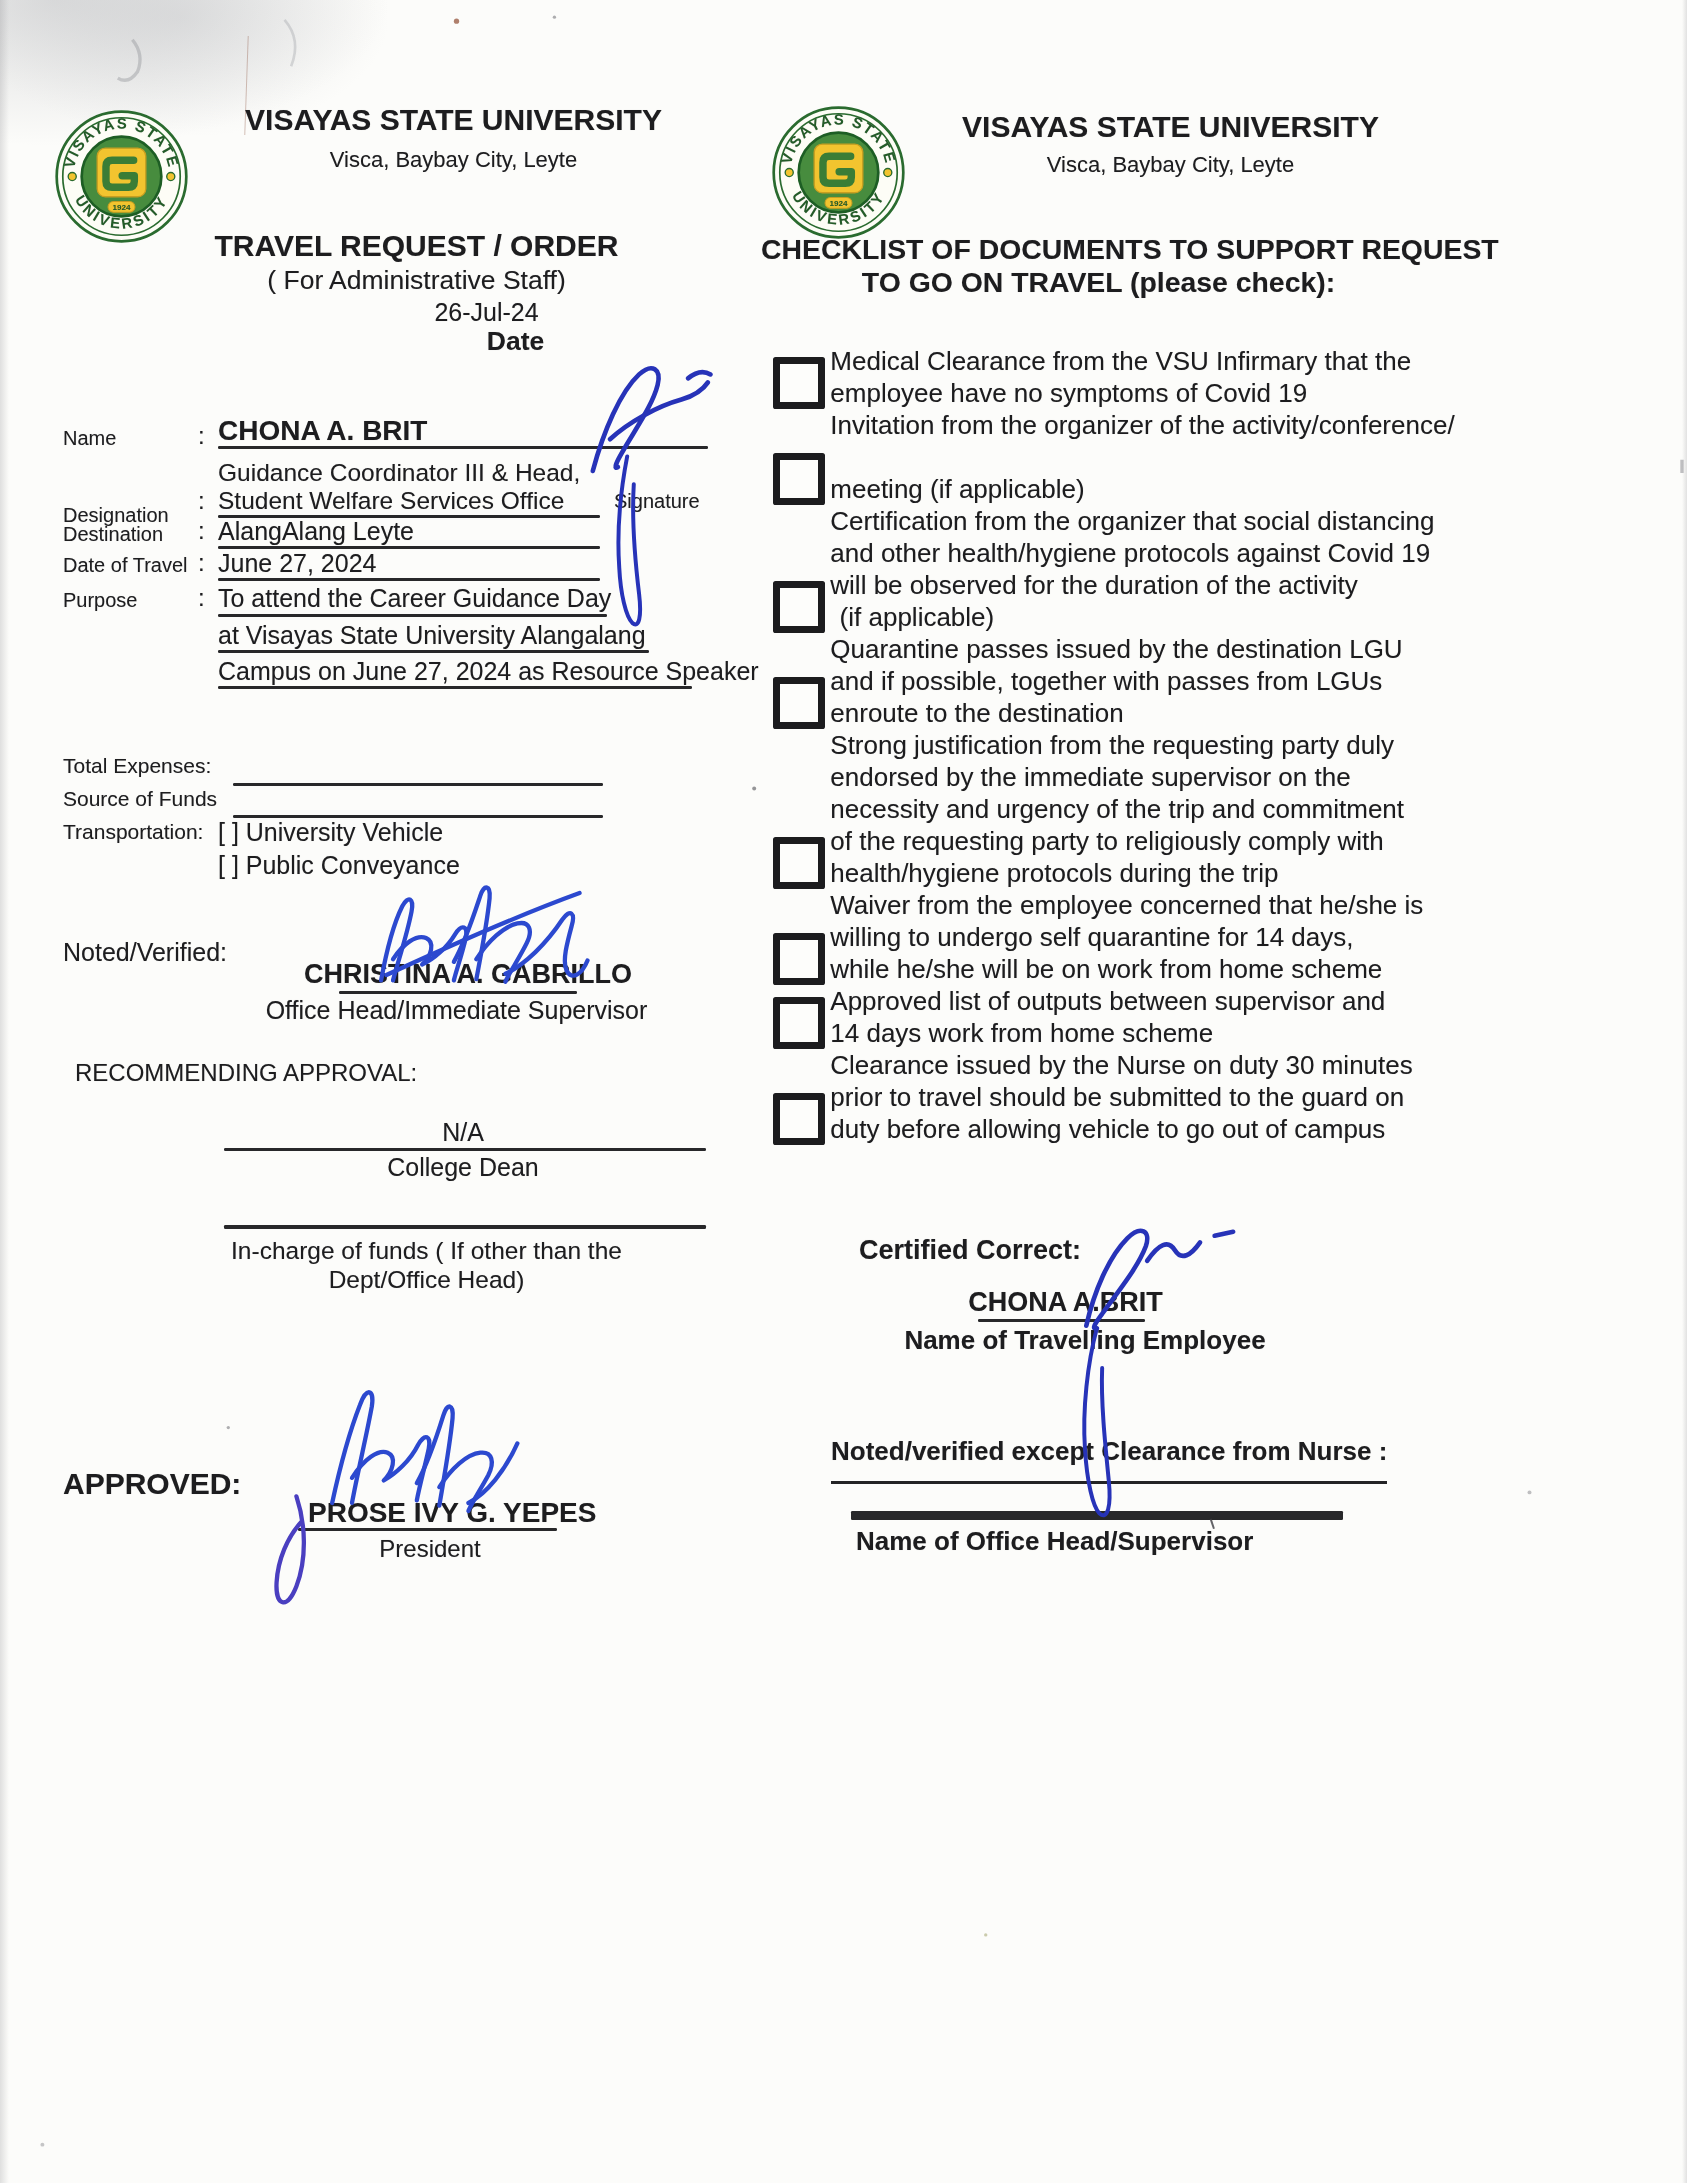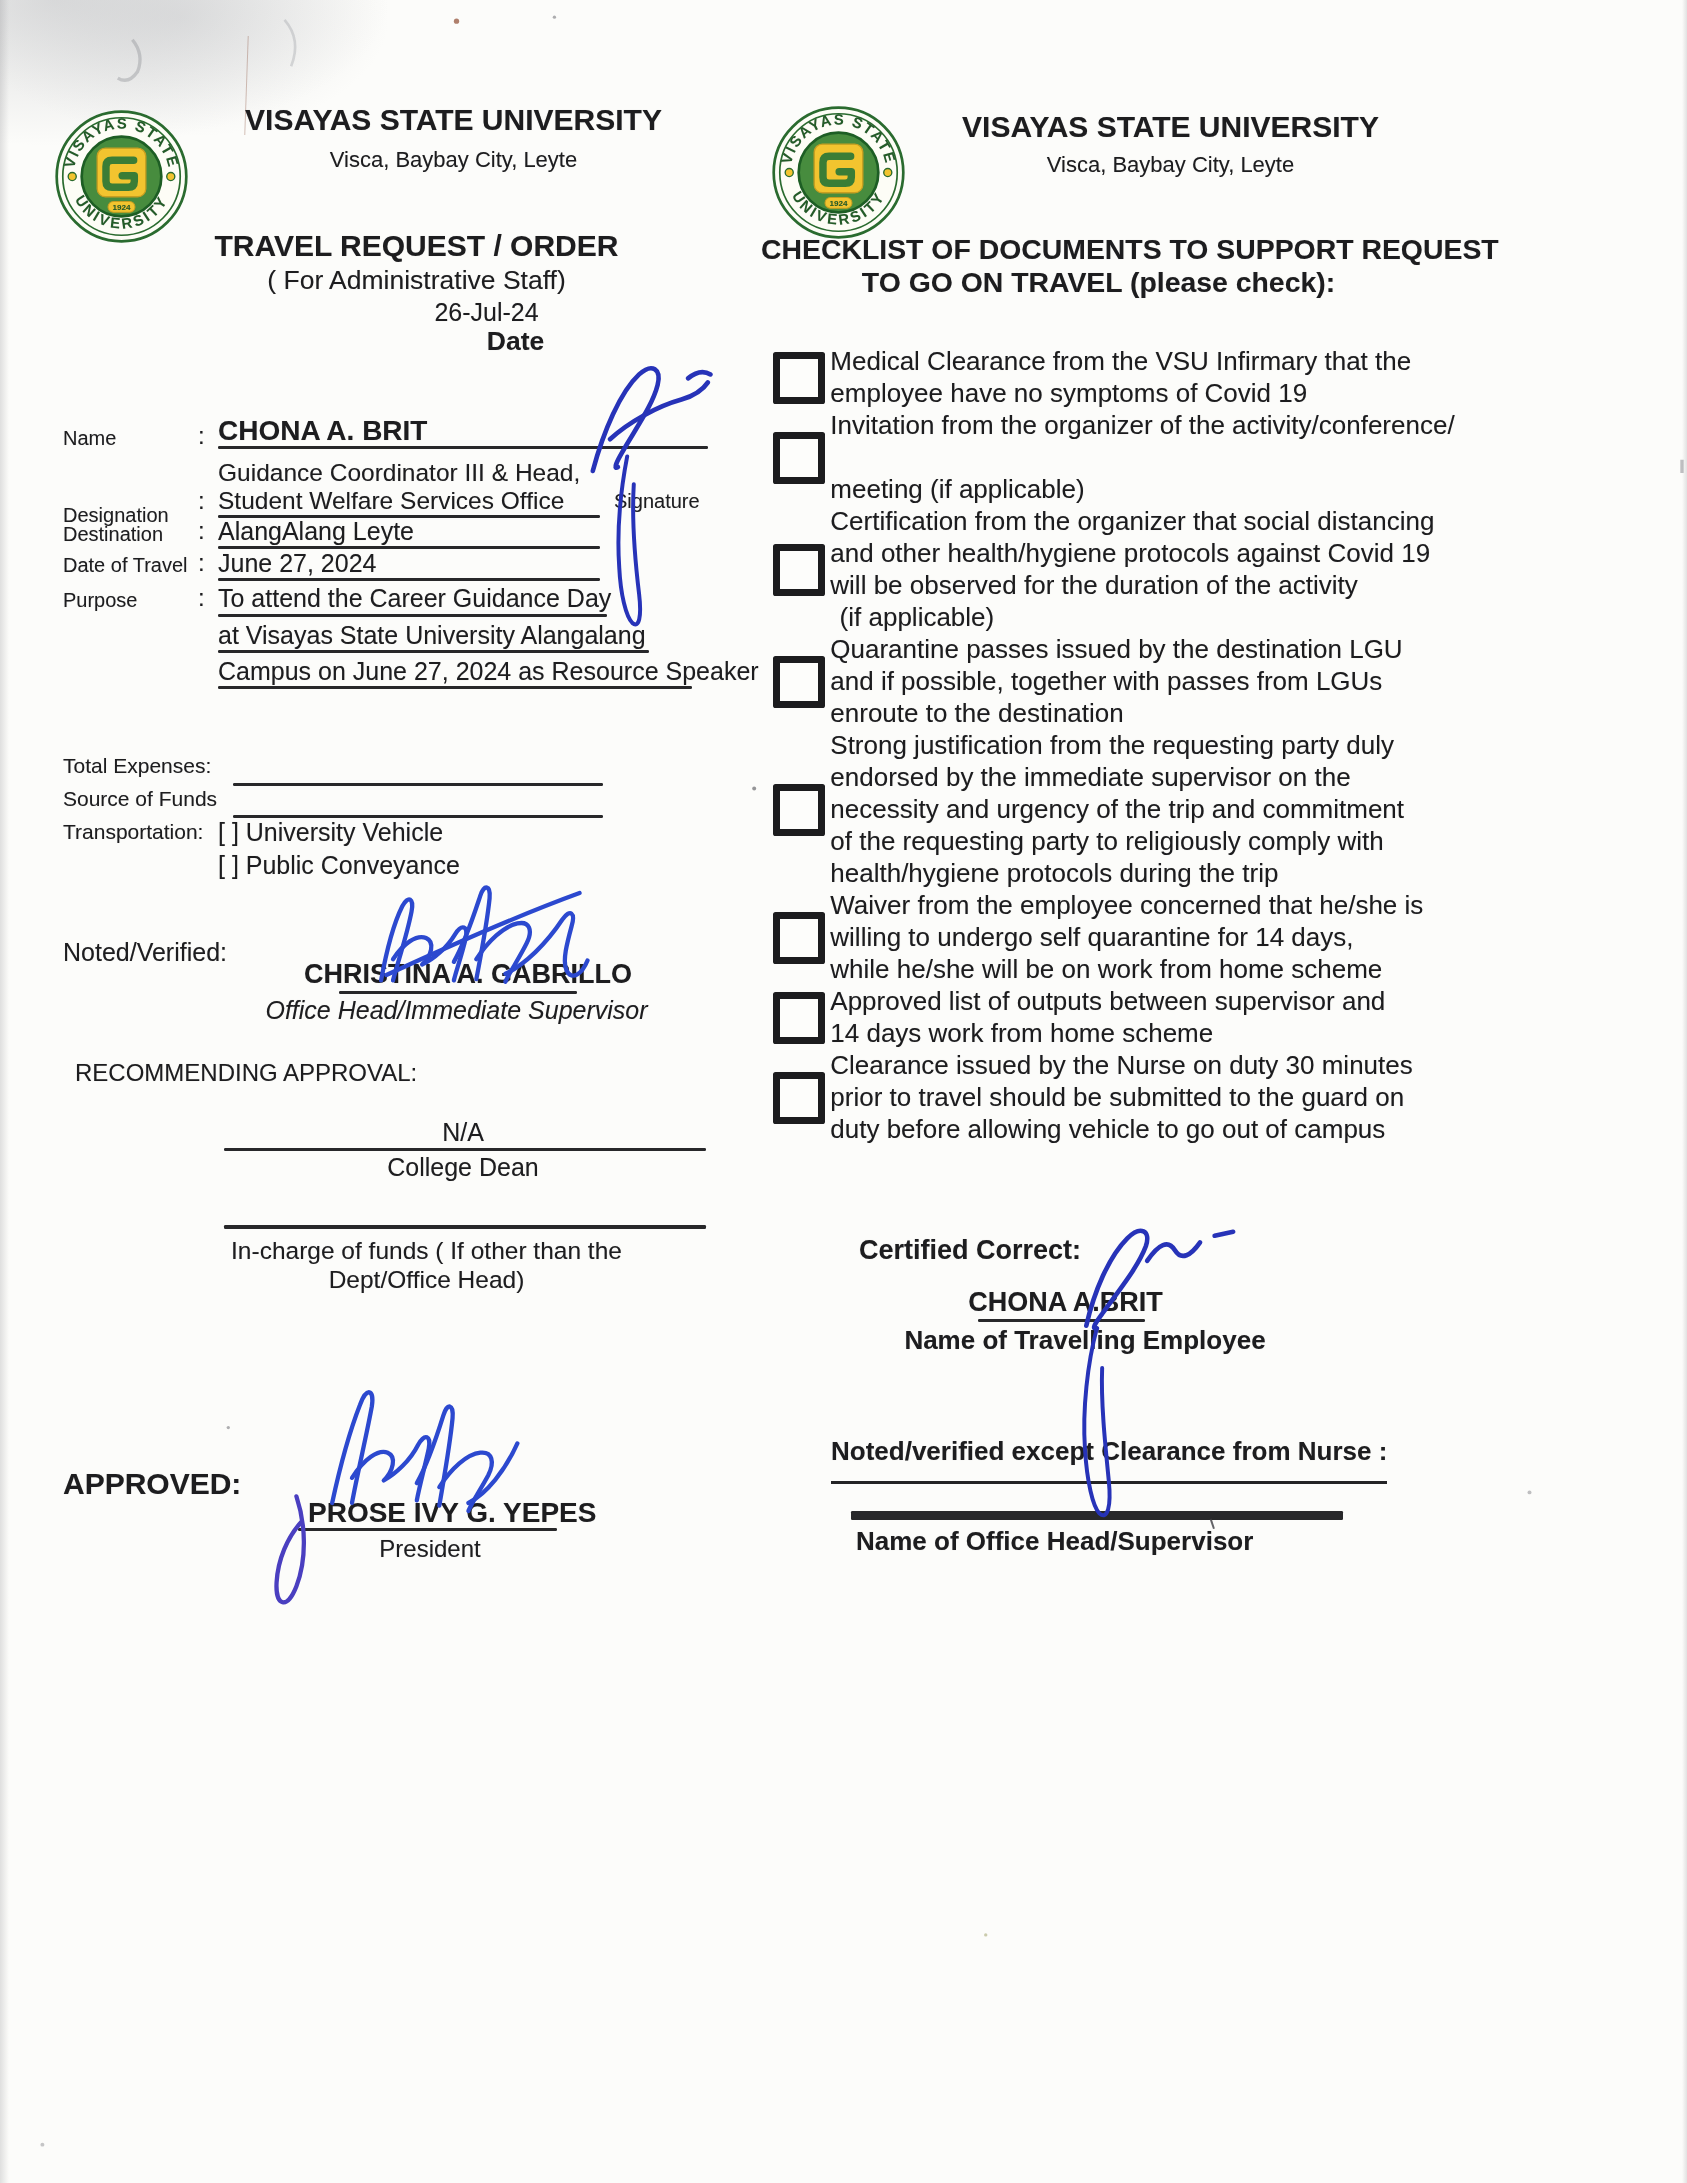--- a/index.html
+++ b/index.html
@@ -5,21 +5,21 @@
   html,body{margin:0;padding:0;}
   body{width:1687px;height:2183px;position:relative;background:#fcfcfa;
        font-family:"Liberation Sans","DejaVu Sans",sans-serif;overflow:hidden;}
   .page{position:absolute;inset:0;}
   .page *{text-shadow:0 0 0.7px rgba(25,25,30,.28);}
   .t{position:absolute;white-space:nowrap;color:#1d1d1f;}
   .c{text-align:center;}
   .b{font-weight:700;}
   .ln{position:absolute;background:#28282a;height:3.3px;border-radius:1.3px;}
   .checklist{position:absolute;left:773px;top:345px;width:662px;}
-  .cl-item{display:flex;align-items:center;}
+  .cl-item{display:flex;align-items:flex-end;}
   .cl-box{width:52px;height:52px;box-sizing:border-box;border:7.3px solid #1c1c1e;
           border-radius:2.6px;background:#fdfdfb;flex:none;margin:1.3px 5.3px 0 0;}
   .cl-text{flex:1;}
   .cl-line{display:block;font-size:26px;line-height:32px;min-height:32px;
            white-space:nowrap;color:#1c1c1e;}
   .ind{padding-left:9.3px;}
   svg.sig,svg.marks{position:absolute;left:0;top:0;pointer-events:none;}
   .edge-left{position:absolute;left:0;top:0;width:9.3px;height:2183px;
              background:linear-gradient(90deg,rgba(120,120,125,.22),rgba(120,120,125,0));}
   .edge-right{position:absolute;right:0;top:0;width:5.3px;height:2183px;
@@ -103,21 +103,21 @@
   <div class="ln" style="left:233px;top:783px;width:370px;"></div>
   <div class="t" style="left:63px;top:787px;font-size:21px;">Source of Funds</div>
   <div class="ln" style="left:233px;top:815px;width:370px;"></div>
   <div class="t" style="left:63px;top:820px;font-size:21px;">Transportation:</div>
   <div class="t" style="left:218px;top:818px;font-size:25px;">[ ] University Vehicle</div>
   <div class="t" style="left:218px;top:851px;font-size:25px;">[ ] Public Conveyance</div>
 
   <div class="t" style="left:63px;top:938px;font-size:25px;">Noted/Verified:</div>
   <div class="t b c" style="left:304px;top:959px;width:304px;font-size:27px;">CHRISTINA A. GABRILLO</div>
   <div class="ln" style="left:339px;top:991px;width:238px;"></div>
-  <div class="t c" style="left:258px;top:996px;width:397px;font-size:25px;font-style:italic;">Office Head/Immediate Supervisor</div>
+  <div class="t c" style="left:258px;top:996px;width:397px;font-size:25px;">Office Head/Immediate Supervisor</div>
 
   <div class="t" style="left:75px;top:1059px;font-size:24px;">RECOMMENDING APPROVAL:</div>
   <div class="t c" style="left:364px;top:1118px;width:198px;font-size:25px;">N/A</div>
   <div class="ln" style="left:224px;top:1148px;width:482px;"></div>
   <div class="t c" style="left:364px;top:1153px;width:198px;font-size:25px;">College Dean</div>
 
   <div class="ln" style="left:224px;top:1225px;width:482px;height:4px;"></div>
   <div class="t c" style="left:198px;top:1237px;width:457px;font-size:24.5px;">In-charge of  funds ( If other than the</div>
   <div class="t c" style="left:198px;top:1266px;width:457px;font-size:24.5px;">Dept/Office Head)</div>
 

